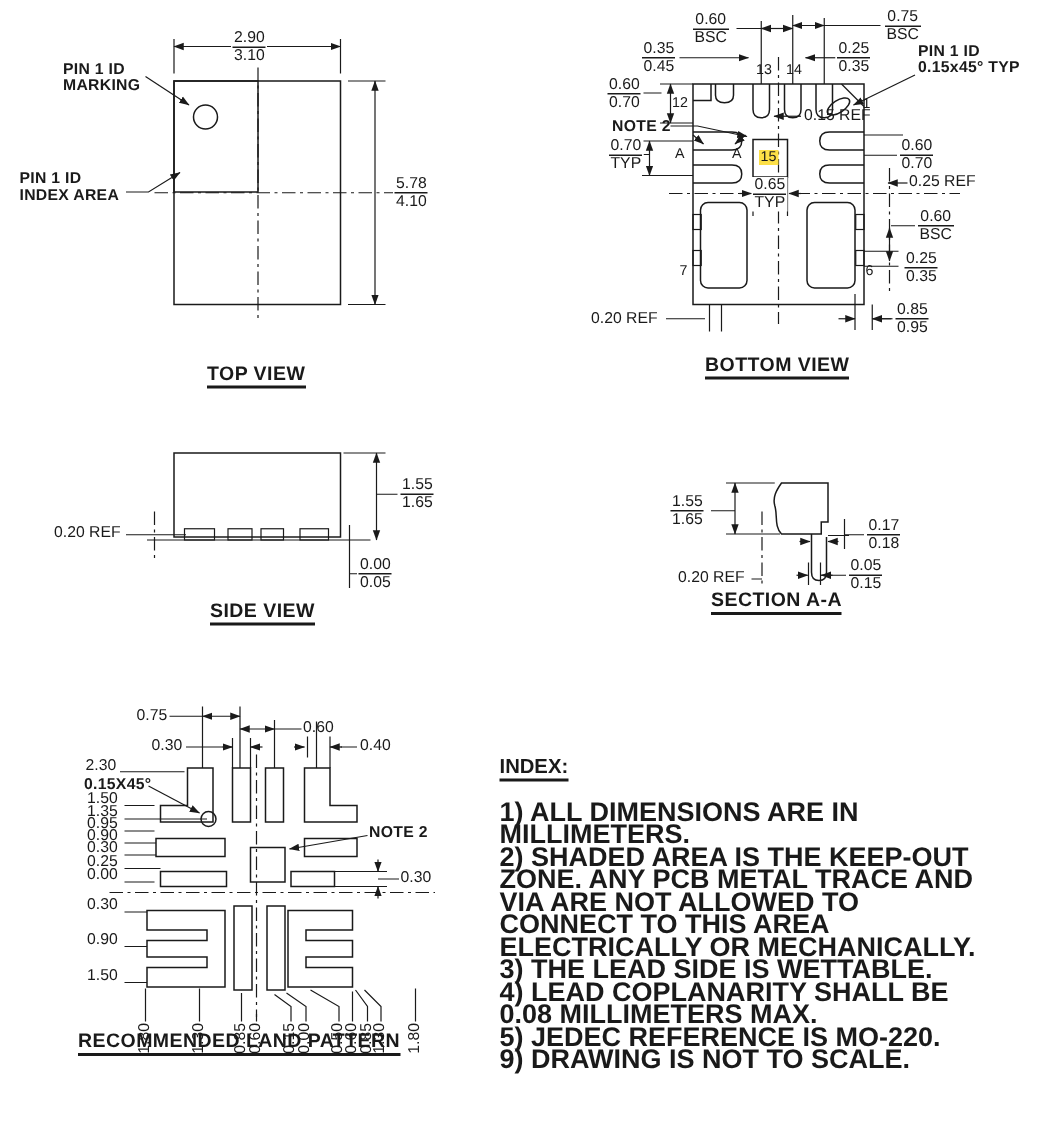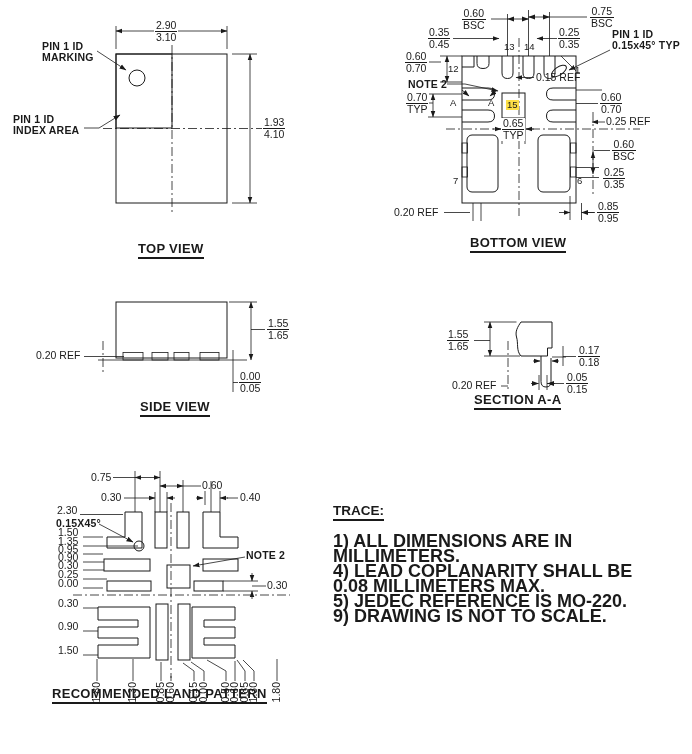--- a/index.html
+++ b/index.html
@@ -147,21 +147,21 @@
     <path class="ln thin" d="M99 524 L133 542" marker-end="url(#ar)"></path>
     <path class="ln thin" d="M245 557 L193 566" marker-end="url(#ar)"></path>
   </g>
 </svg>
 
 <div class="fr" style="left:154px;top:20px">
   <span>2.90</span>
       <span>3.10</span>
 </div>
 <div class="fr" style="left:262px;top:117px">
-  <span>1.93</span>
+  <span>5.78</span>
       <span>4.10</span>
 </div>
 <div class="ann" style="left:42px;top:41px">PIN 1 ID
 MARKING</div>
 <div class="ann" style="left:13px;top:114px">PIN 1 ID
 INDEX AREA</div>
 <div class="ttl" style="left:138px;top:241px">TOP VIEW</div>
 
 <div class="fr" style="left:461px;top:8px">
   <span>0.60</span>
@@ -274,21 +274,23 @@
 <div class="rot" style="left:165px;top:682px">0.60</div>
 <div class="rot" style="left:188px;top:682px">0.15</div>
 <div class="rot" style="left:198px;top:682px">0.00</div>
 <div class="rot" style="left:220px;top:682px">0.50</div>
 <div class="rot" style="left:229px;top:682px">0.60</div>
 <div class="rot" style="left:239px;top:682px">0.85</div>
 <div class="rot" style="left:248px;top:682px">1.30</div>
 <div class="rot" style="left:271px;top:682px">1.80</div>
 <div class="ttl" style="left:52px;top:686px">RECOMMENDED LAND PATTERN</div>
 
-<div class="nh">TRACE:</div>
+<div class="nh">INDEX:</div>
 <div class="notes">
   <div>1) ALL DIMENSIONS ARE IN MILLIMETERS.</div>
+  <div>2) SHADED AREA IS THE KEEP-OUT ZONE. ANY PCB METAL TRACE AND VIA ARE NOT ALLOWED TO CONNECT TO THIS AREA ELECTRICALLY OR MECHANICALLY.</div>
+  <div>3) THE LEAD SIDE IS WETTABLE.</div>
   <div>4) LEAD COPLANARITY SHALL BE 0.08 MILLIMETERS MAX.</div>
   <div>5) JEDEC REFERENCE IS MO-220.</div>
   <div>9) DRAWING IS NOT TO SCALE.</div>
 </div>
 
 </div>
 
 </body></html>

